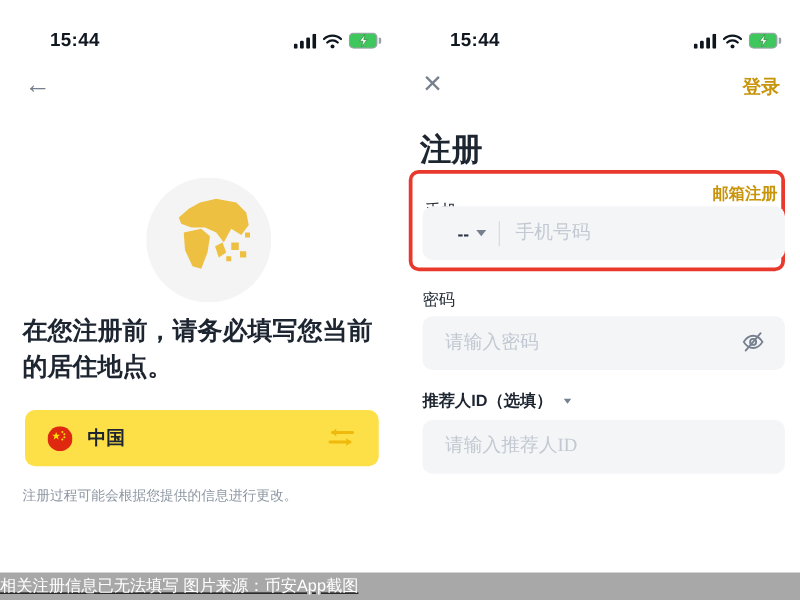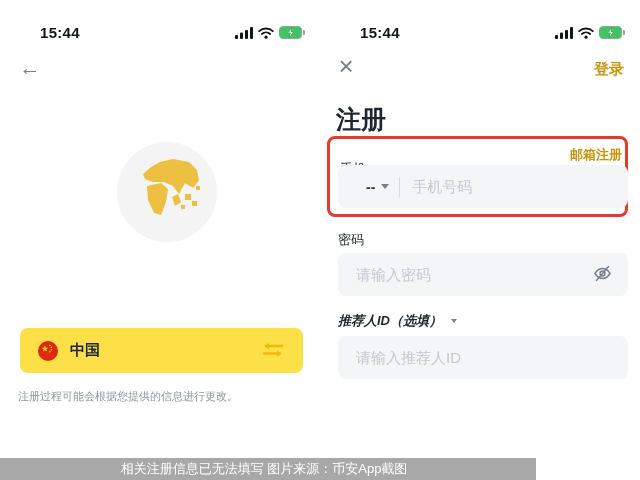--- a/index.html
+++ b/index.html
@@ -38,33 +38,33 @@
   .register-note{position:absolute;left:18px;top:389px;font-size:11px;color:var(--text-gray);}
 
   
   .close-btn{position:absolute;top:52px;left:12px;width:28px;height:28px;font-size:26px;font-weight:300;color:var(--icon-gray);line-height:26px;background:none;border:none;cursor:pointer;font-family:"Liberation Sans",sans-serif;}
   .login-link{position:absolute;top:60px;right:16px;font-size:15px;font-weight:bold;color:var(--accent-gold);text-decoration:none;}
   .page-title{position:absolute;top:88px;left:16px;font-size:25px;font-weight:bold;color:var(--text-dark);margin-top:15px;}
   .phone-highlight{position:absolute;left:7px;top:136px;width:301px;height:81px;border:3px solid var(--highlight-red);border-radius:8px;pointer-events:none;}
   .field-label{position:absolute;font-size:13px;font-weight:500;color:var(--text-dark);}
   .email-reg-link{position:absolute;top:146px;right:18px;font-size:13px;font-weight:bold;color:var(--accent-gold);text-decoration:none;}
   .input-box{position:absolute;left:18px;width:290px;height:43px;background:var(--input-bg);border-radius:8px;display:flex;align-items:center;}
-  .input-box input{flex:1;min-width:0;height:100%;border:none;outline:none;background:transparent;font-size:15px;color:var(--text-dark);font-family:Liberation Sans, sans-serif;}
+  .input-box input{flex:1;min-width:0;height:100%;border:none;outline:none;background:transparent;font-size:15px;color:var(--text-dark);font-family:Liberation Serif, serif;}
   .input-box input::placeholder{color:var(--placeholder);}
   .cc-select{display:flex;align-items:center;gap:6px;padding:0 10px 0 28px;height:100%;background:none;border:none;cursor:pointer;}
   .cc-value{font-size:14px;font-weight:bold;color:#2b3442;}
   .tri-down{width:0;height:0;border-left:4px solid transparent;border-right:4px solid transparent;border-top:5px solid var(--icon-gray);}
   .tri-down.small{border-left-width:3.5px;border-right-width:3.5px;border-top-width:4.5px;}
   .vdivider{width:1px;height:20px;background:#d8dce3;margin-right:12px;}
   .eye-btn{background:none;border:none;cursor:pointer;padding:0 16px 0 8px;height:100%;display:flex;align-items:center;}
   .ref-label-row{position:absolute;left:18px;top:312px;display:flex;align-items:center;gap:7px;}
   .ref-arrow-btn{background:none;border:none;cursor:pointer;padding:2px;display:flex;align-items:center;}
 
   
-  .watermark{position:absolute;left:0;bottom:0;width:536px;height:22px;background:var(--watermark-bg);display:flex;align-items:center;justify-content:center;padding-right:8px;}
+  .watermark{position:absolute;left:0;bottom:0;width:640px;height:22px;background:var(--watermark-bg);display:flex;align-items:center;justify-content:flex-start;padding-right:8px;text-decoration:underline;}
   .watermark span{font-size:13px;color:#fff;}
 </style>
 </head>
 <body>
 
 <div class="canvas">
 
   <div class="screen left">
     <div class="status-time">15:44</div>
     <div class="status-icons">
@@ -106,20 +106,21 @@
           <path d="M30 44 L44 41 L51 47 L49 60 L44 73 L37 71 L31 58 Z"></path>
           <path d="M55 55 L61 52 L64 60 L58 64 Z"></path>
           <rect x="68" y="52" width="6" height="6"></rect>
           <rect x="75" y="59" width="5" height="5"></rect>
           <rect x="64" y="63" width="4" height="4"></rect>
           <rect x="79" y="44" width="4" height="4"></rect>
         </g>
       </svg>
     </div>
 
+    <div class="headline">在您注册前，请务必填写您当前的居住地点。</div>
 
     <div class="country-row">
       <span class="country-flag">
         <svg width="20" height="20" viewBox="0 0 15 15">
           <circle cx="7.5" cy="7.5" r="7.5" fill="#de2910"></circle>
           <path d="M5.2 3.4 L5.8 5.1 L7.6 5.1 L6.2 6.2 L6.7 7.9 L5.2 6.9 L3.7 7.9 L4.2 6.2 L2.8 5.1 L4.6 5.1 Z" fill="#ffde00"></path>
           <circle cx="8.9" cy="3.4" r="0.6" fill="#ffde00"></circle>
           <circle cx="10.1" cy="4.8" r="0.6" fill="#ffde00"></circle>
           <circle cx="10.1" cy="6.6" r="0.6" fill="#ffde00"></circle>
           <circle cx="8.9" cy="8" r="0.6" fill="#ffde00"></circle>
@@ -203,21 +204,21 @@
                 <path d="M2 8.5 C4 5.2 6.6 3.6 9.5 3.6 C12.4 3.6 15 5.2 17 8.5 C15 11.8 12.4 13.4 9.5 13.4 C6.6 13.4 4 11.8 2 8.5 Z"></path>
                 <circle cx="9.5" cy="8.5" r="2.4"></circle>
                 <path d="M15.5 1.5 L3.5 15.5" stroke-linecap="round"></path>
               </g>
             </svg>
         </span>
       </button>
     </div>
 
     <div class="ref-label-row">
-      <span class="field-label" style="position:static;font-weight:bold;font-style:italic;">推荐人ID（选填）</span>
+      <span class="field-label" style="position:static;font-weight:bold;">推荐人ID（选填）</span>
       <button class="ref-arrow-btn">
           <span class="tri-down small"></span>
         </button>
     </div>
     <div class="input-box" style="top:336px;justify-content:center;">
       <input type="text" style="padding-left: 18px;" placeholder="请输入推荐人ID">
     </div>
   </div>
 
   <div class="watermark">

